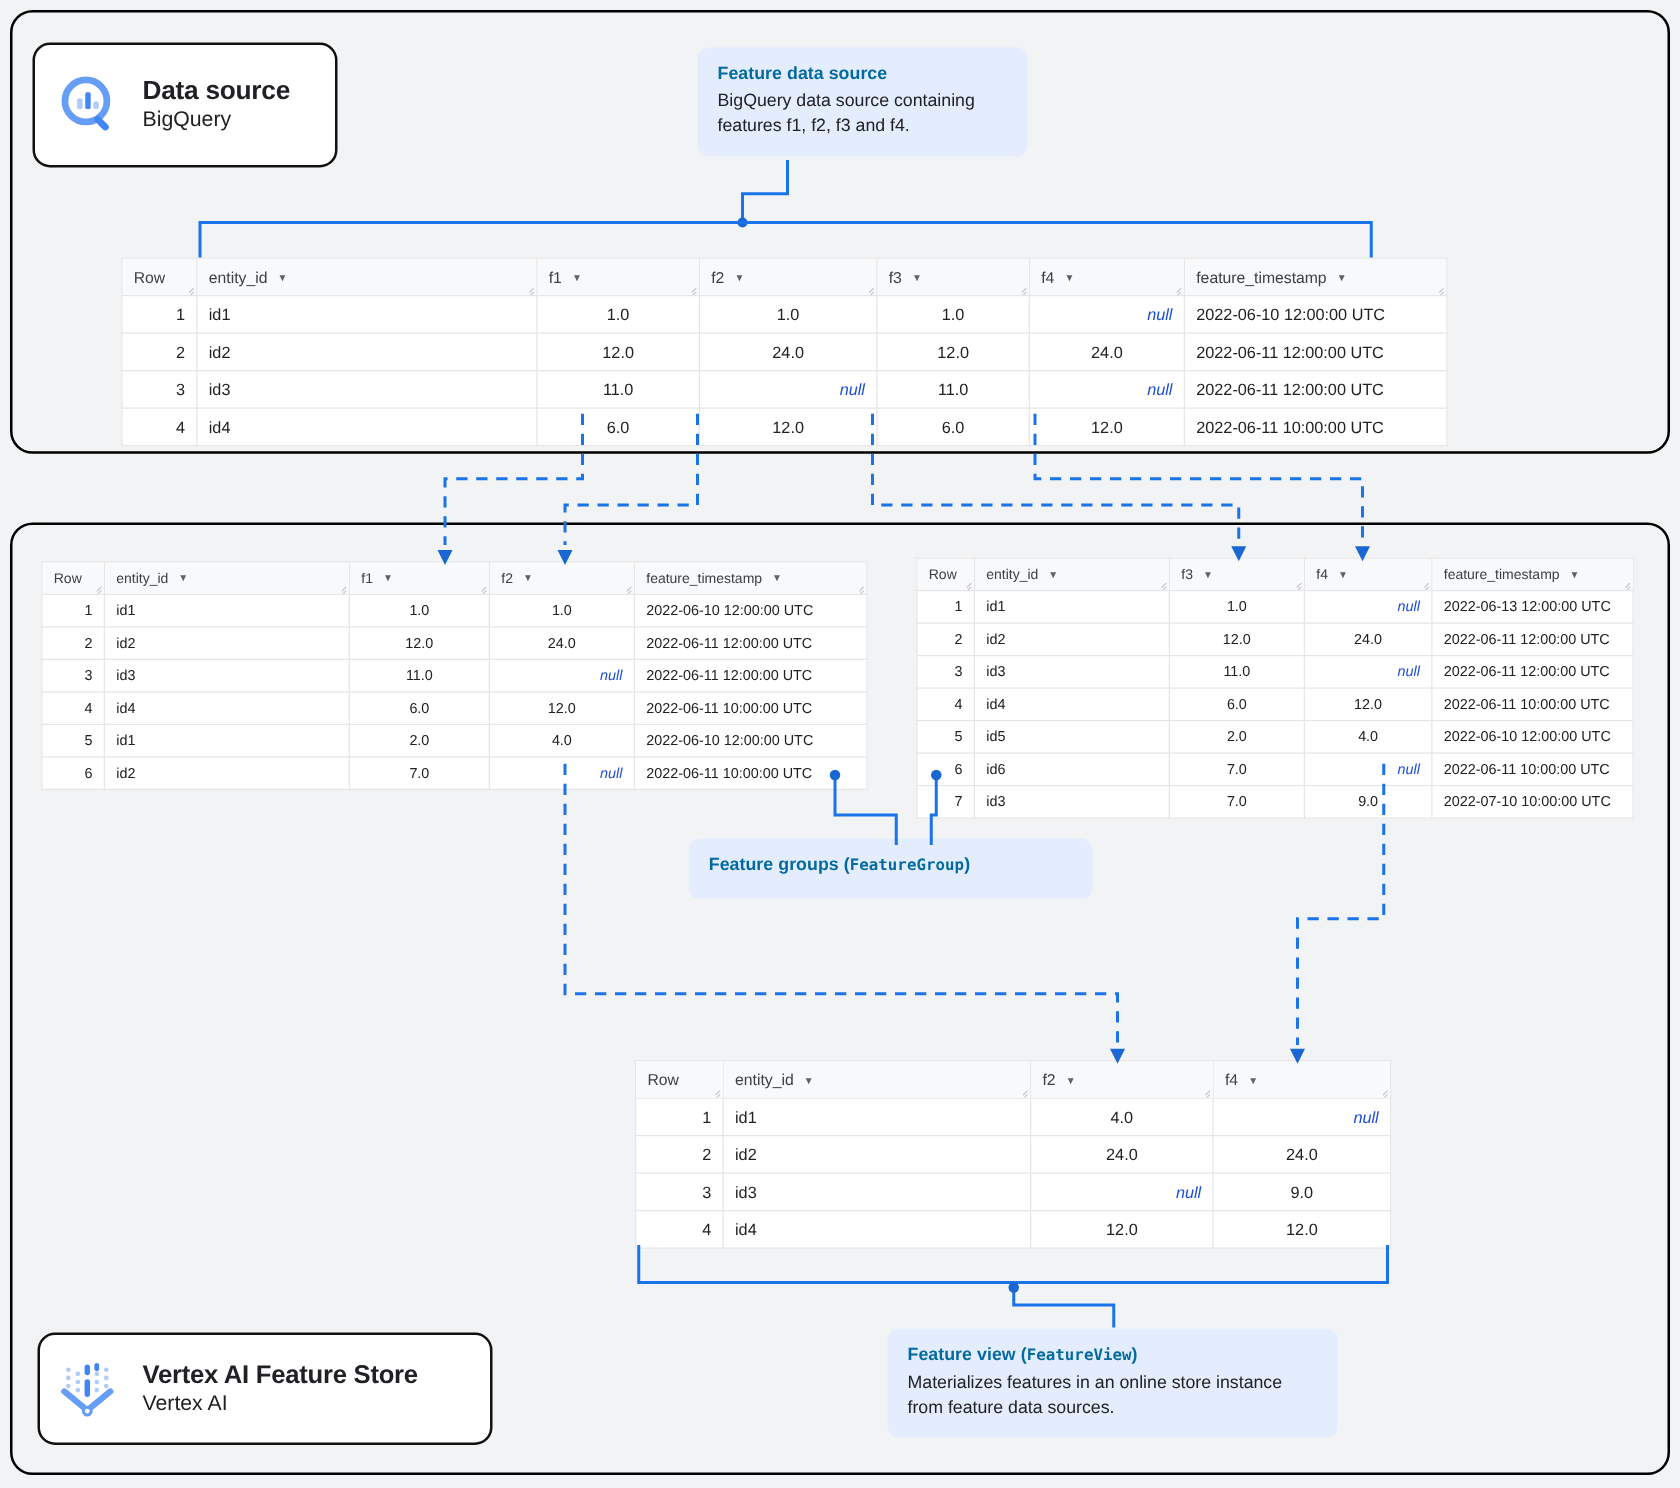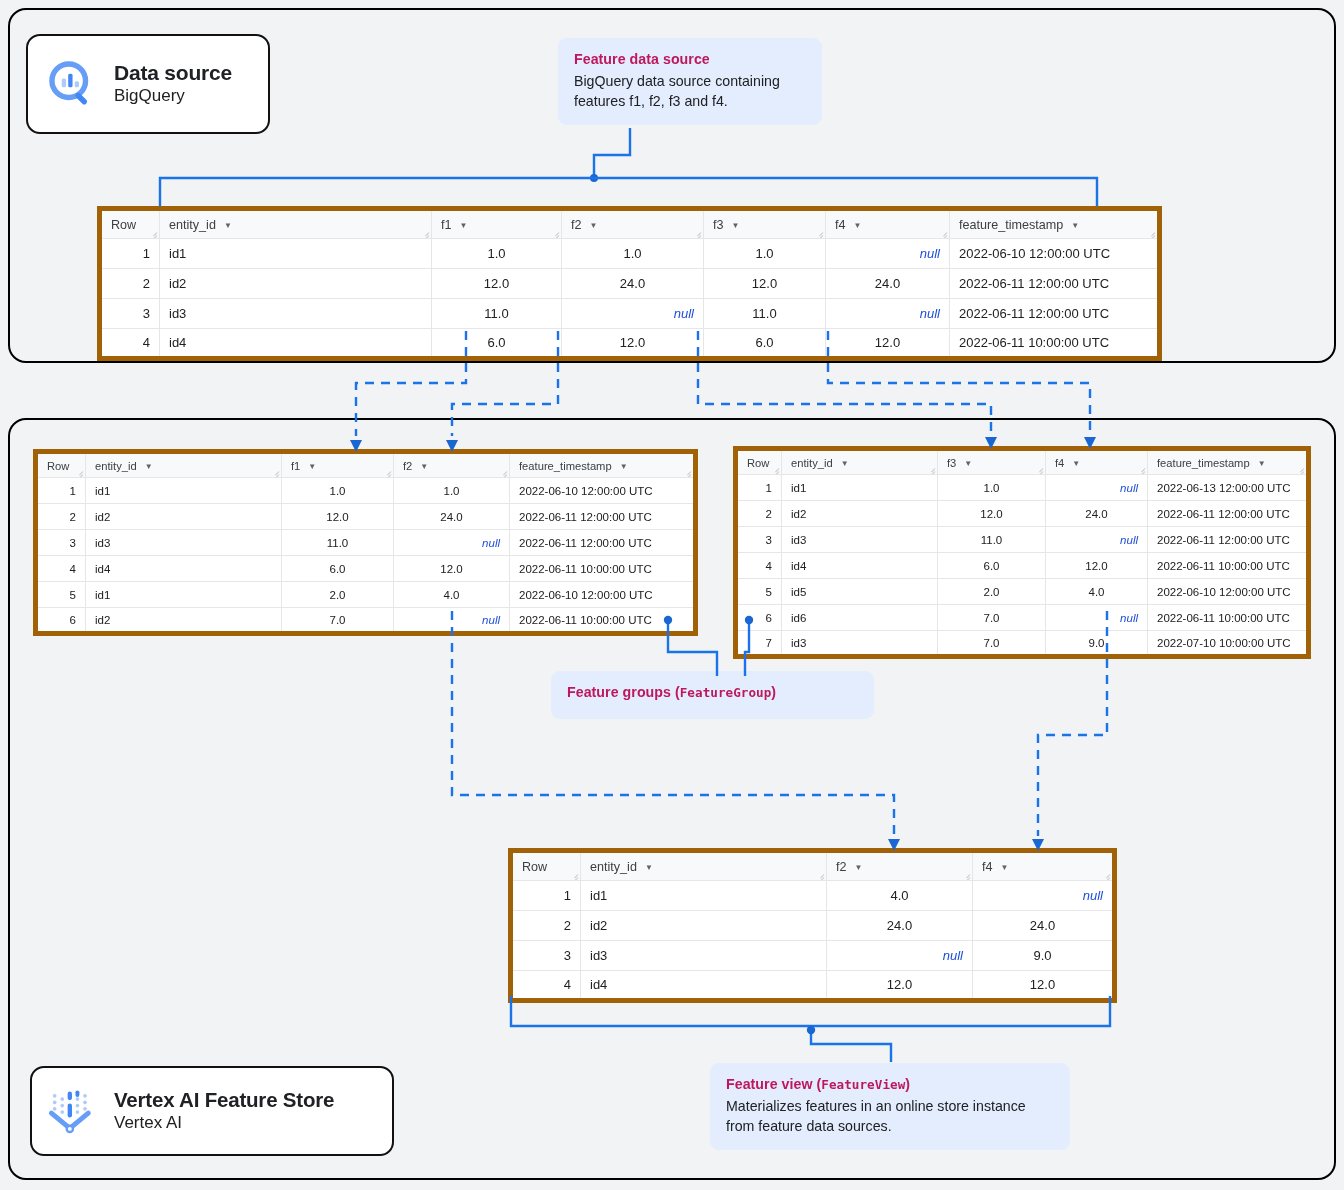--- a/index.html
+++ b/index.html
@@ -44,41 +44,41 @@
   .logo { flex:0 0 auto; width:52px; height:52px; }
 
   
   .callout {
     position:absolute;
     background:#e3edfd;
     border-radius:9px;
     padding:13px 16px 14px 16px;
   }
   .callout .c-title {
-    font-size:14.2px; font-weight:bold; color:#be185d;
+    font-size:14.2px; font-weight:bold; color:#0369a1;
     margin-bottom:5px; letter-spacing:0.05px;
   }
   .callout .c-title .mono,
   .callout .c-body .mono {
     font-family:"DejaVu Sans Mono","Liberation Mono",monospace;
     font-size:12.6px; font-weight:bold;
   }
   .callout .c-body .mono { font-weight:normal; }
   .callout .c-body {
     font-size:14.2px; color:#202124; line-height:1.38;
   }
   #callout-fds   { left:558px; top:38px;  width:264px; }
   #callout-fg    { left:551px; top:671px; width:323px; }
   #callout-fv    { left:710px; top:1063px; width:360px; }
 
   
   .tbl {
     position:absolute;
     background:#fff;
-    border:5px solid #a16207;
+    border:1px solid #a16207;
     border-collapse:collapse;
     table-layout:fixed;
     font-size:11.5px;
     color:#202124;
   }
   .tbl.big { font-size:13px; }
   .tbl th, .tbl td {
     border:1px solid #e6e6e6;
     padding:0 9px;
     text-align:left;

